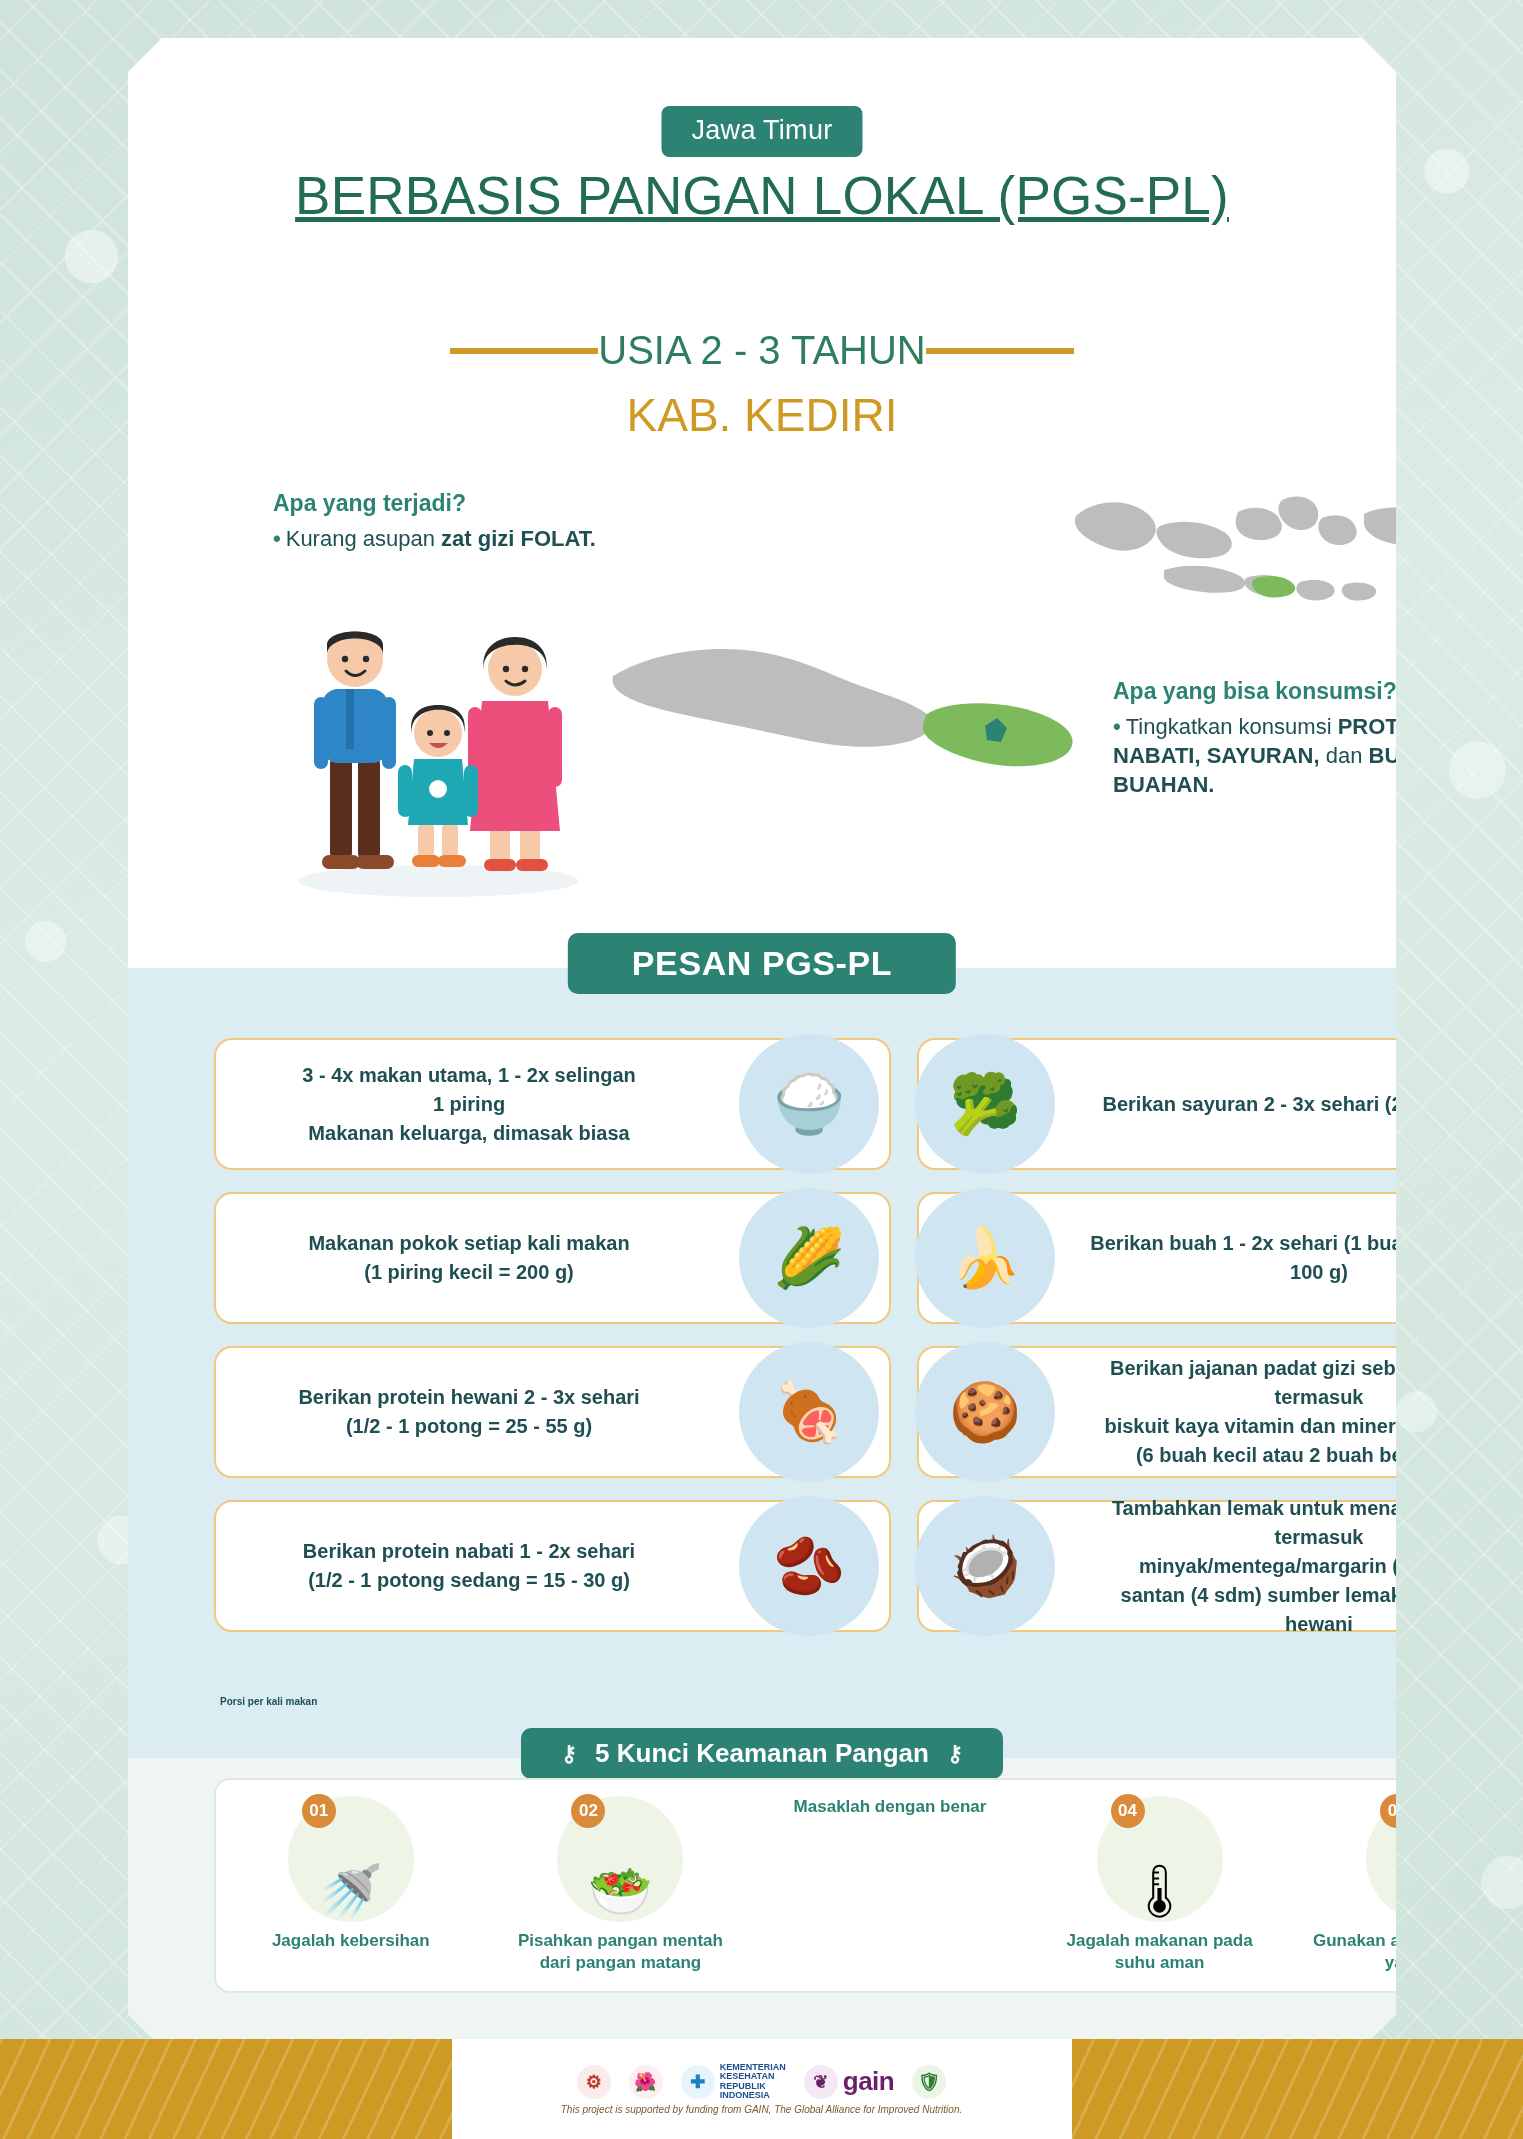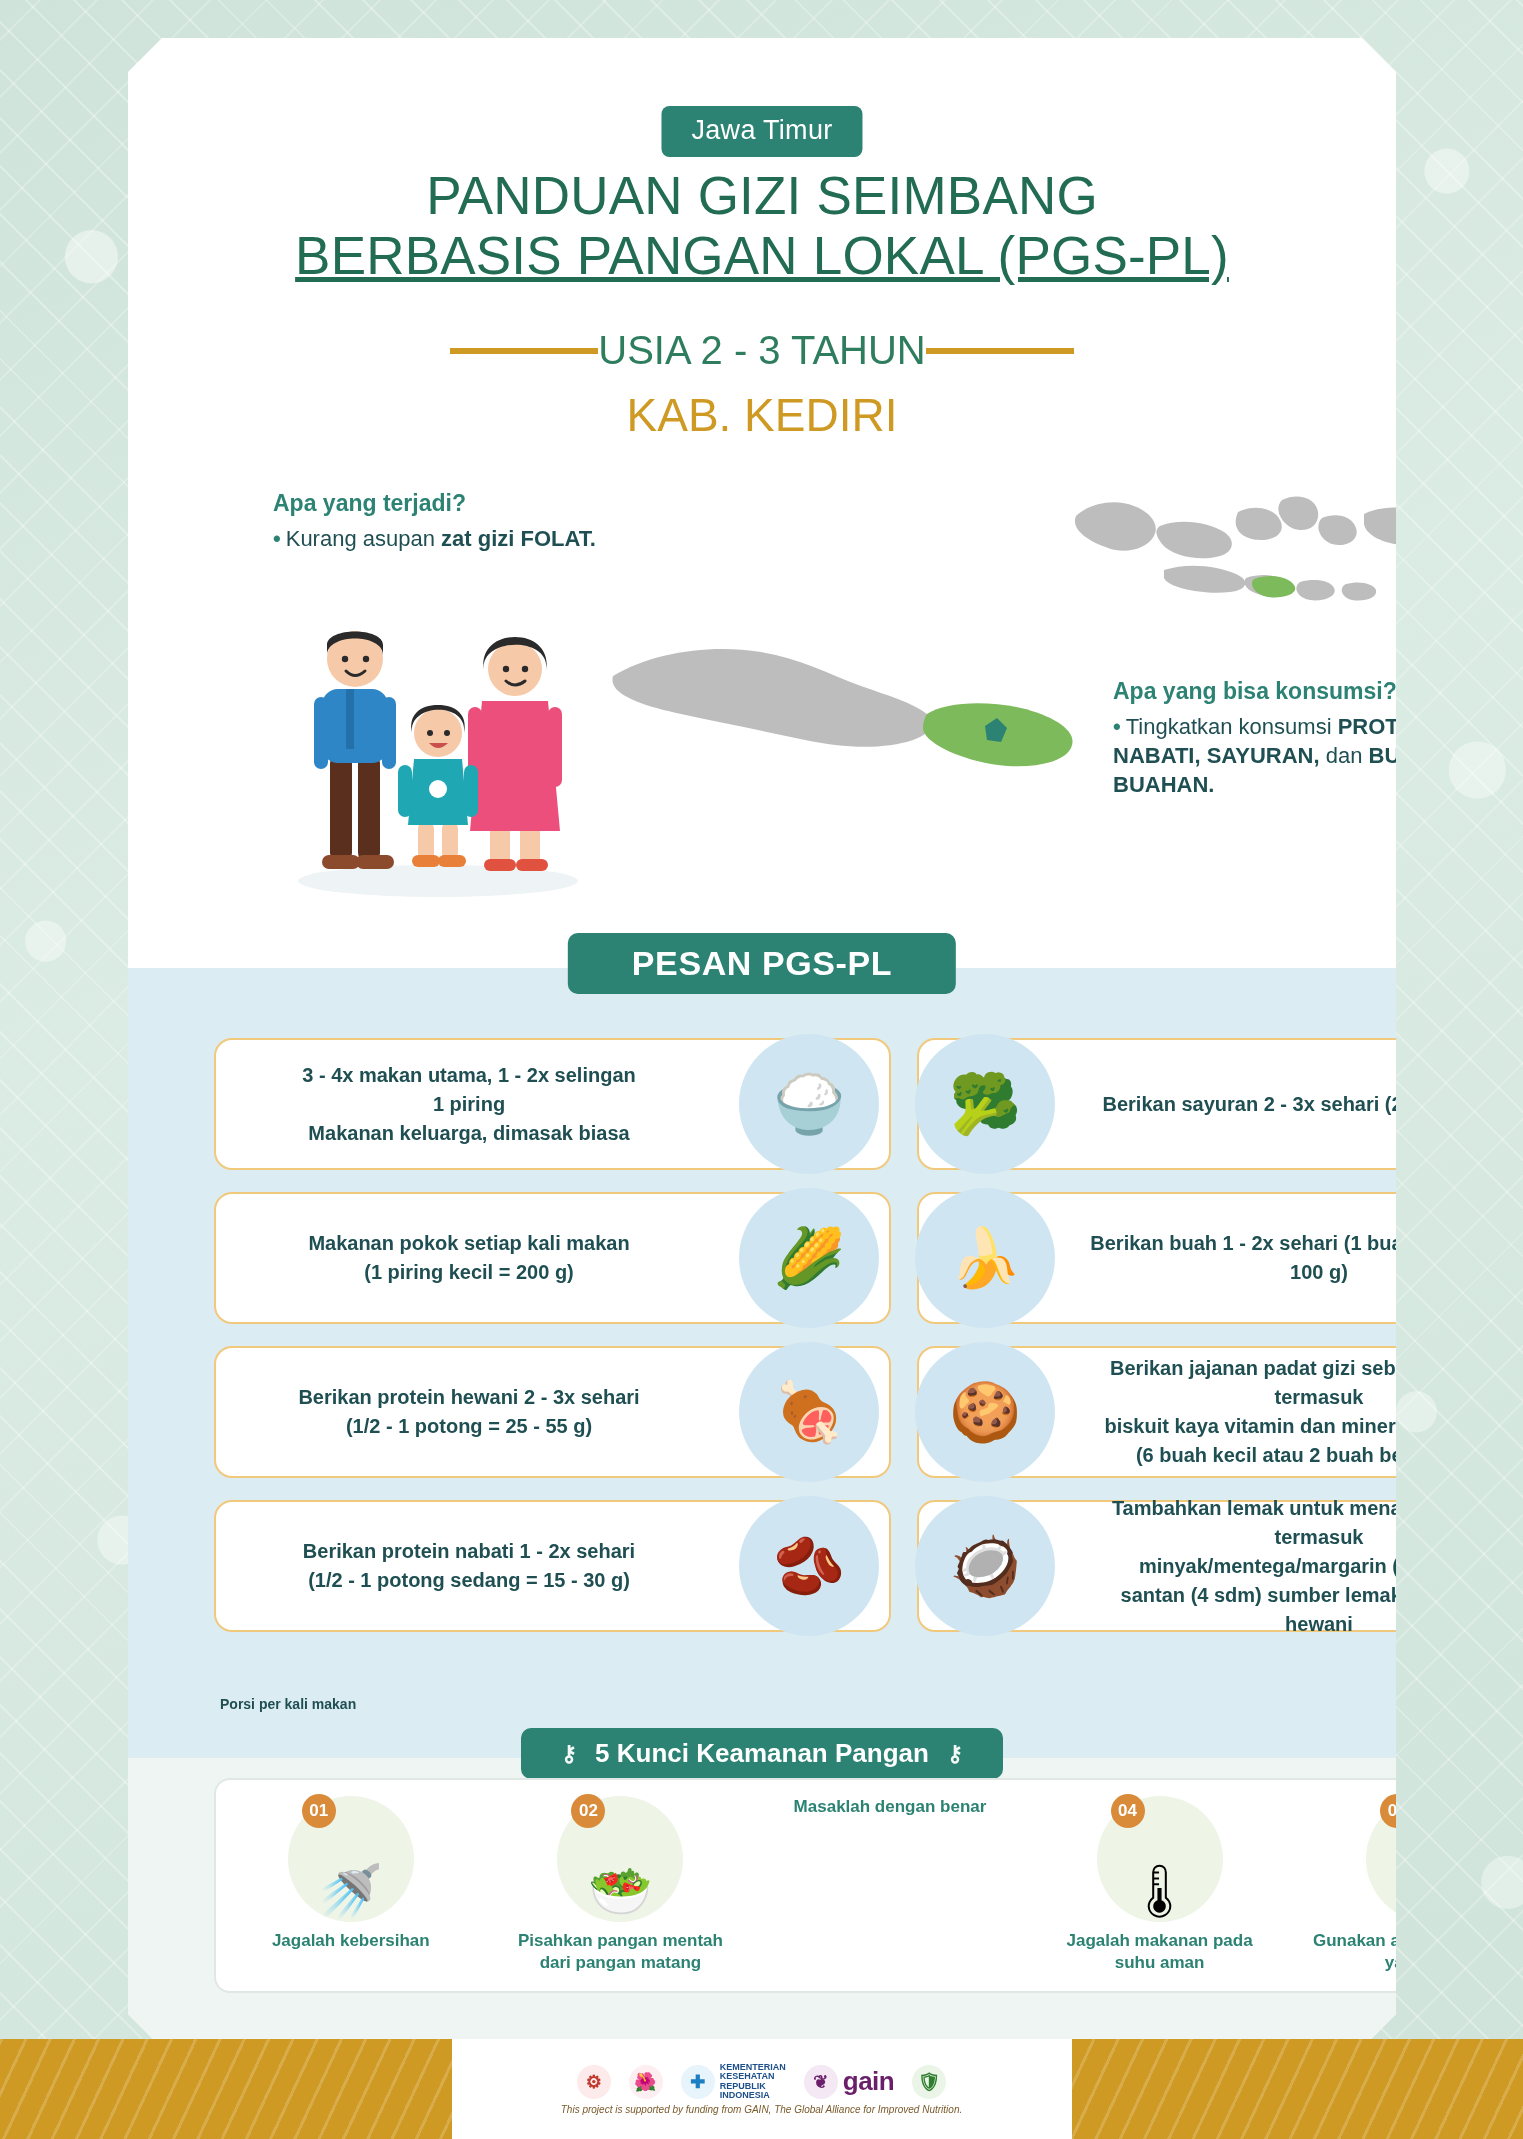--- a/index.html
+++ b/index.html
@@ -93,21 +93,21 @@
   .msg-card.left .txt{width:470px;padding-left:18px;text-align:center;}
   .msg-card.left .circ{position:absolute;right:10px;top:-6px;}
   .msg-card.right .txt{width:460px;margin-left:170px;text-align:center;}
   .msg-card.right .circ{position:absolute;left:-4px;top:-6px;}
   .msg-card .txt{color:#1f4f52;font-size:20px;line-height:1.45;font-weight:600;}
   .circ{
     width:140px;height:140px;border-radius:50%;background:#cfe6f2;
     display:flex;align-items:center;justify-content:center;overflow:hidden;
   }
   .circ .emo{font-size:58px;line-height:1;}
-  .porsi{position:absolute;left:92px;top:1658px;color:#1f4f52;font-size:14px;font-weight:bold;}
+  .porsi{position:absolute;left:92px;top:1658px;color:#1f4f52;font-size:10px;font-weight:bold;}
 
   
   .banner2{
     position:absolute;left:50%;transform:translateX(-50%);top:1690px;
     background:#2c8273;color:#fff;border-radius:10px;
     padding:10px 40px;font-size:26px;font-weight:bold;white-space:nowrap;
     display:flex;align-items:center;gap:18px;
   }
   .key-ico{font-size:22px;opacity:.95;}
   .keys-box{
@@ -148,21 +148,20 @@
 <div class="bg-pattern"></div>
 
 <div class="card">
 
   <div class="blue-band"></div>
   <div class="green-band"></div>
 
   <div class="province-tag">Jawa Timur</div>
 
   <div class="title">
-    <span>PANDUAN GIZI SEIMBANG</span>
     <span class="l2">BERBASIS PANGAN LOKAL (PGS-PL)</span>
   </div>
 
   <div class="sub-wrap">
     <span class="sub-rule"></span>
     <span class="subtitle">USIA 2 - 3 TAHUN</span>
     <span class="sub-rule"></span>
   </div>
   <div class="kab">KAB. KEDIRI</div>
 

